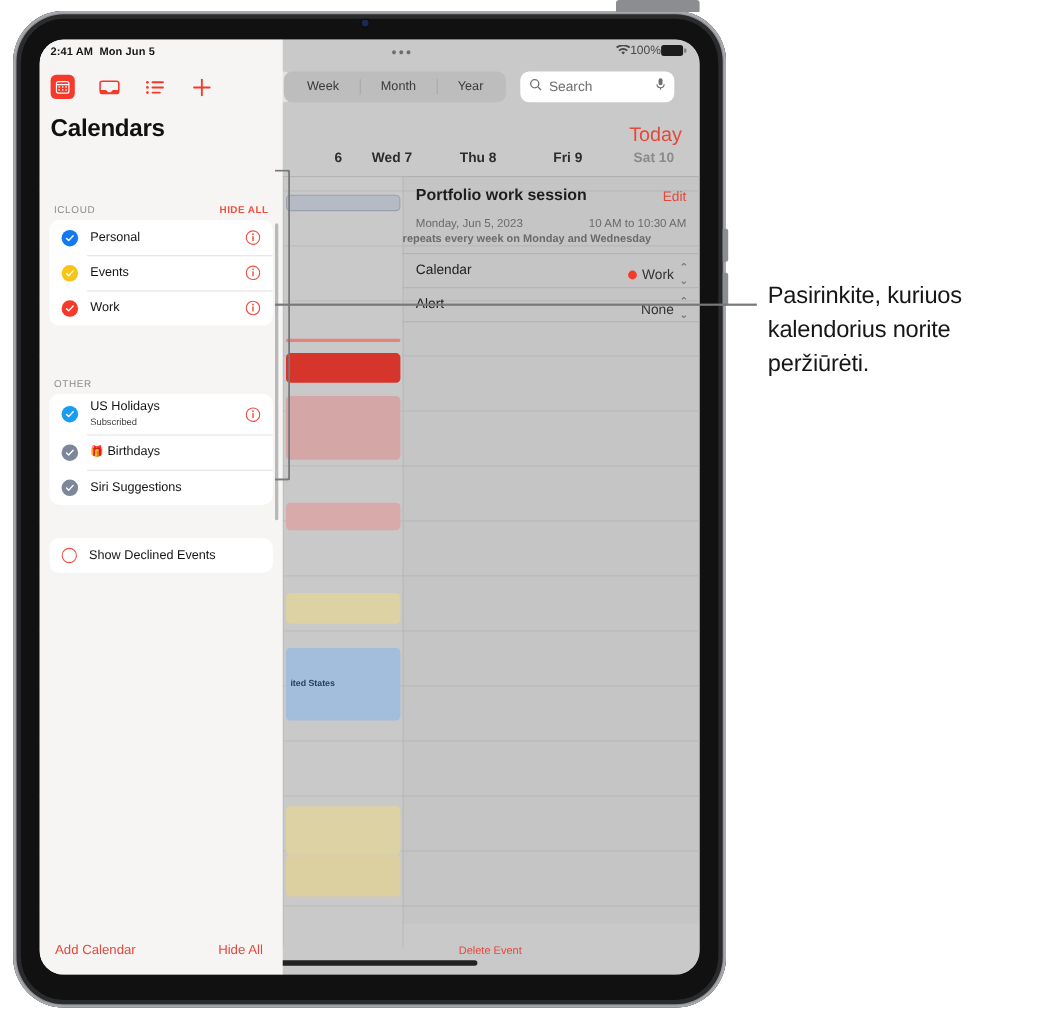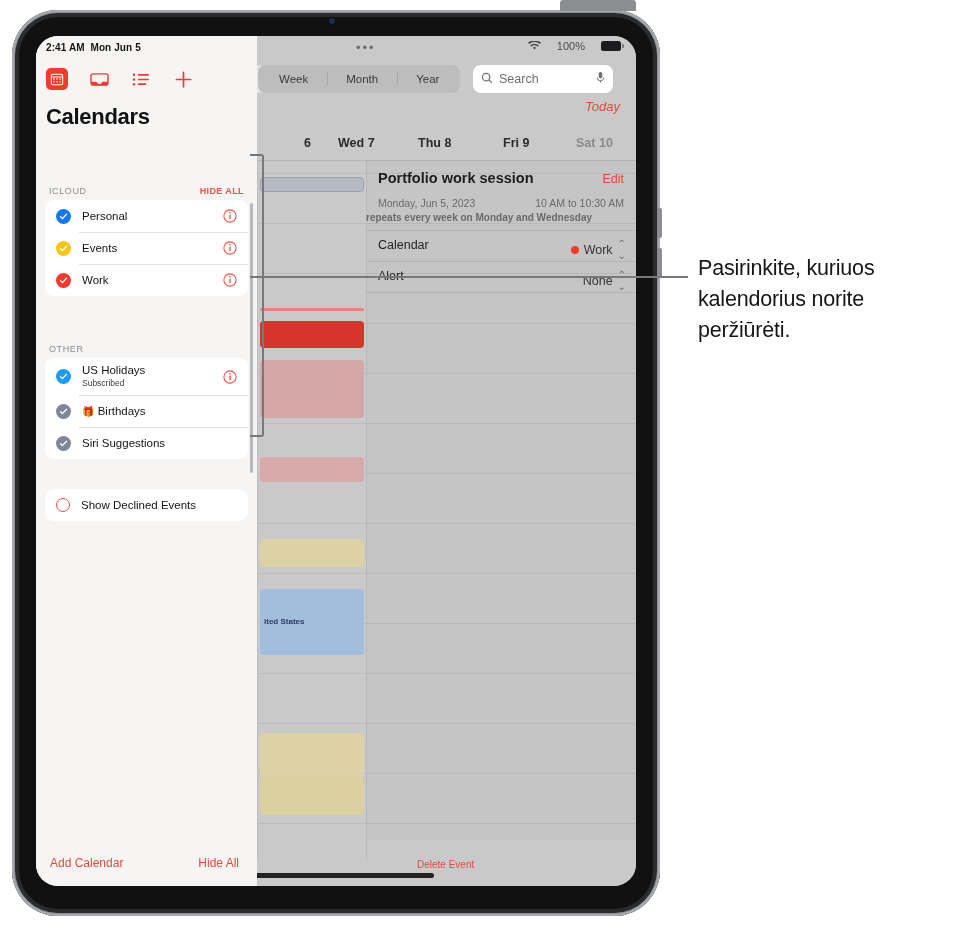--- a/index.html
+++ b/index.html
@@ -38,37 +38,37 @@
   #screen{
     position:absolute;left:36px;top:36px;width:600px;height:850px;
     border-radius:22px;overflow:hidden;background:#c9c9c9;
   }
 
   
   #bg-app{position:absolute;left:0;top:0;width:600px;height:850px;background:#c9c9c9;}
 
   #statusbar{position:absolute;left:0;top:0;width:600px;height:24px;}
   #sb-dots{position:absolute;left:320px;top:9px;color:#6d6d6d;font-size:13px;letter-spacing:2px;line-height:6px;}
-  #sb-right{position:absolute;right:12px;top:4px;display:flex;align-items:center;gap:16px;color:#4a4a4a;font-size:11px;}
+  #sb-right{position:absolute;right:12px;top:4px;display:flex;align-items:center;gap:0;color:#4a4a4a;font-size:11px;}
   .wifi-ico{width:13px;height:10px;display:block;}
   #batt{display:flex;align-items:center;gap:1px;}
   #batt-body{width:20px;height:10px;border-radius:2.5px;background:#1c1c1e;}
   #batt-cap{width:2px;height:4px;background:#7b7b7b;border-radius:0 1px 1px 0;}
 
   
   #bg-toolbar{position:absolute;left:0;top:26px;width:600px;height:38px;padding-left:28px;}
   #seg{position:absolute;left:222px;top:3px;height:28px;display:flex;align-items:center;
     background:#bdbdbd;border-radius:8px;padding:0 2px;}
   .seg-item{font-size:11.5px;color:#3a3a3a;padding:0 19px;line-height:24px;position:relative;}
   .seg-item + .seg-item:before{content:"";position:absolute;left:0;top:5px;height:14px;width:1px;background:#a9a9a9;}
   #seg-day-stub{position:absolute;left:190px;top:3px;width:40px;height:28px;background:#e2e2e2;border-radius:8px;}
   #searchbox{position:absolute;left:437px;top:3px;width:140px;height:28px;background:#ffffff;border-radius:8px;
     display:flex;align-items:center;padding:0 8px;box-sizing:border-box;}
   #search-ph{font-size:12.5px;color:#6f6f6f;margin-left:6px;flex:1;}
-  #today-link{position:absolute;right:16px;top:63px;font-size:13px;color:#e2493c;font-style:italic;}
+  #today-link{position:absolute;right:16px;top:76px;font-size:18px;color:#e2493c;}
 
   
   #dayhdr{position:absolute;left:0;top:100px;width:600px;height:22px;}
   .dh{position:absolute;font-size:12.5px;font-weight:bold;color:#2c2c2c;top:0;}
   .dh.dim{color:#8a8a8a;font-weight:bold;}
 
   
   #grid{position:absolute;left:0;top:124px;width:600px;height:700px;border-top:1px solid #b5b5b5;}
   .hline{position:absolute;left:0;width:600px;height:1px;background:#bcbcbc;}
   .vline{position:absolute;top:0;width:1px;height:700px;background:#bcbcbc;}

